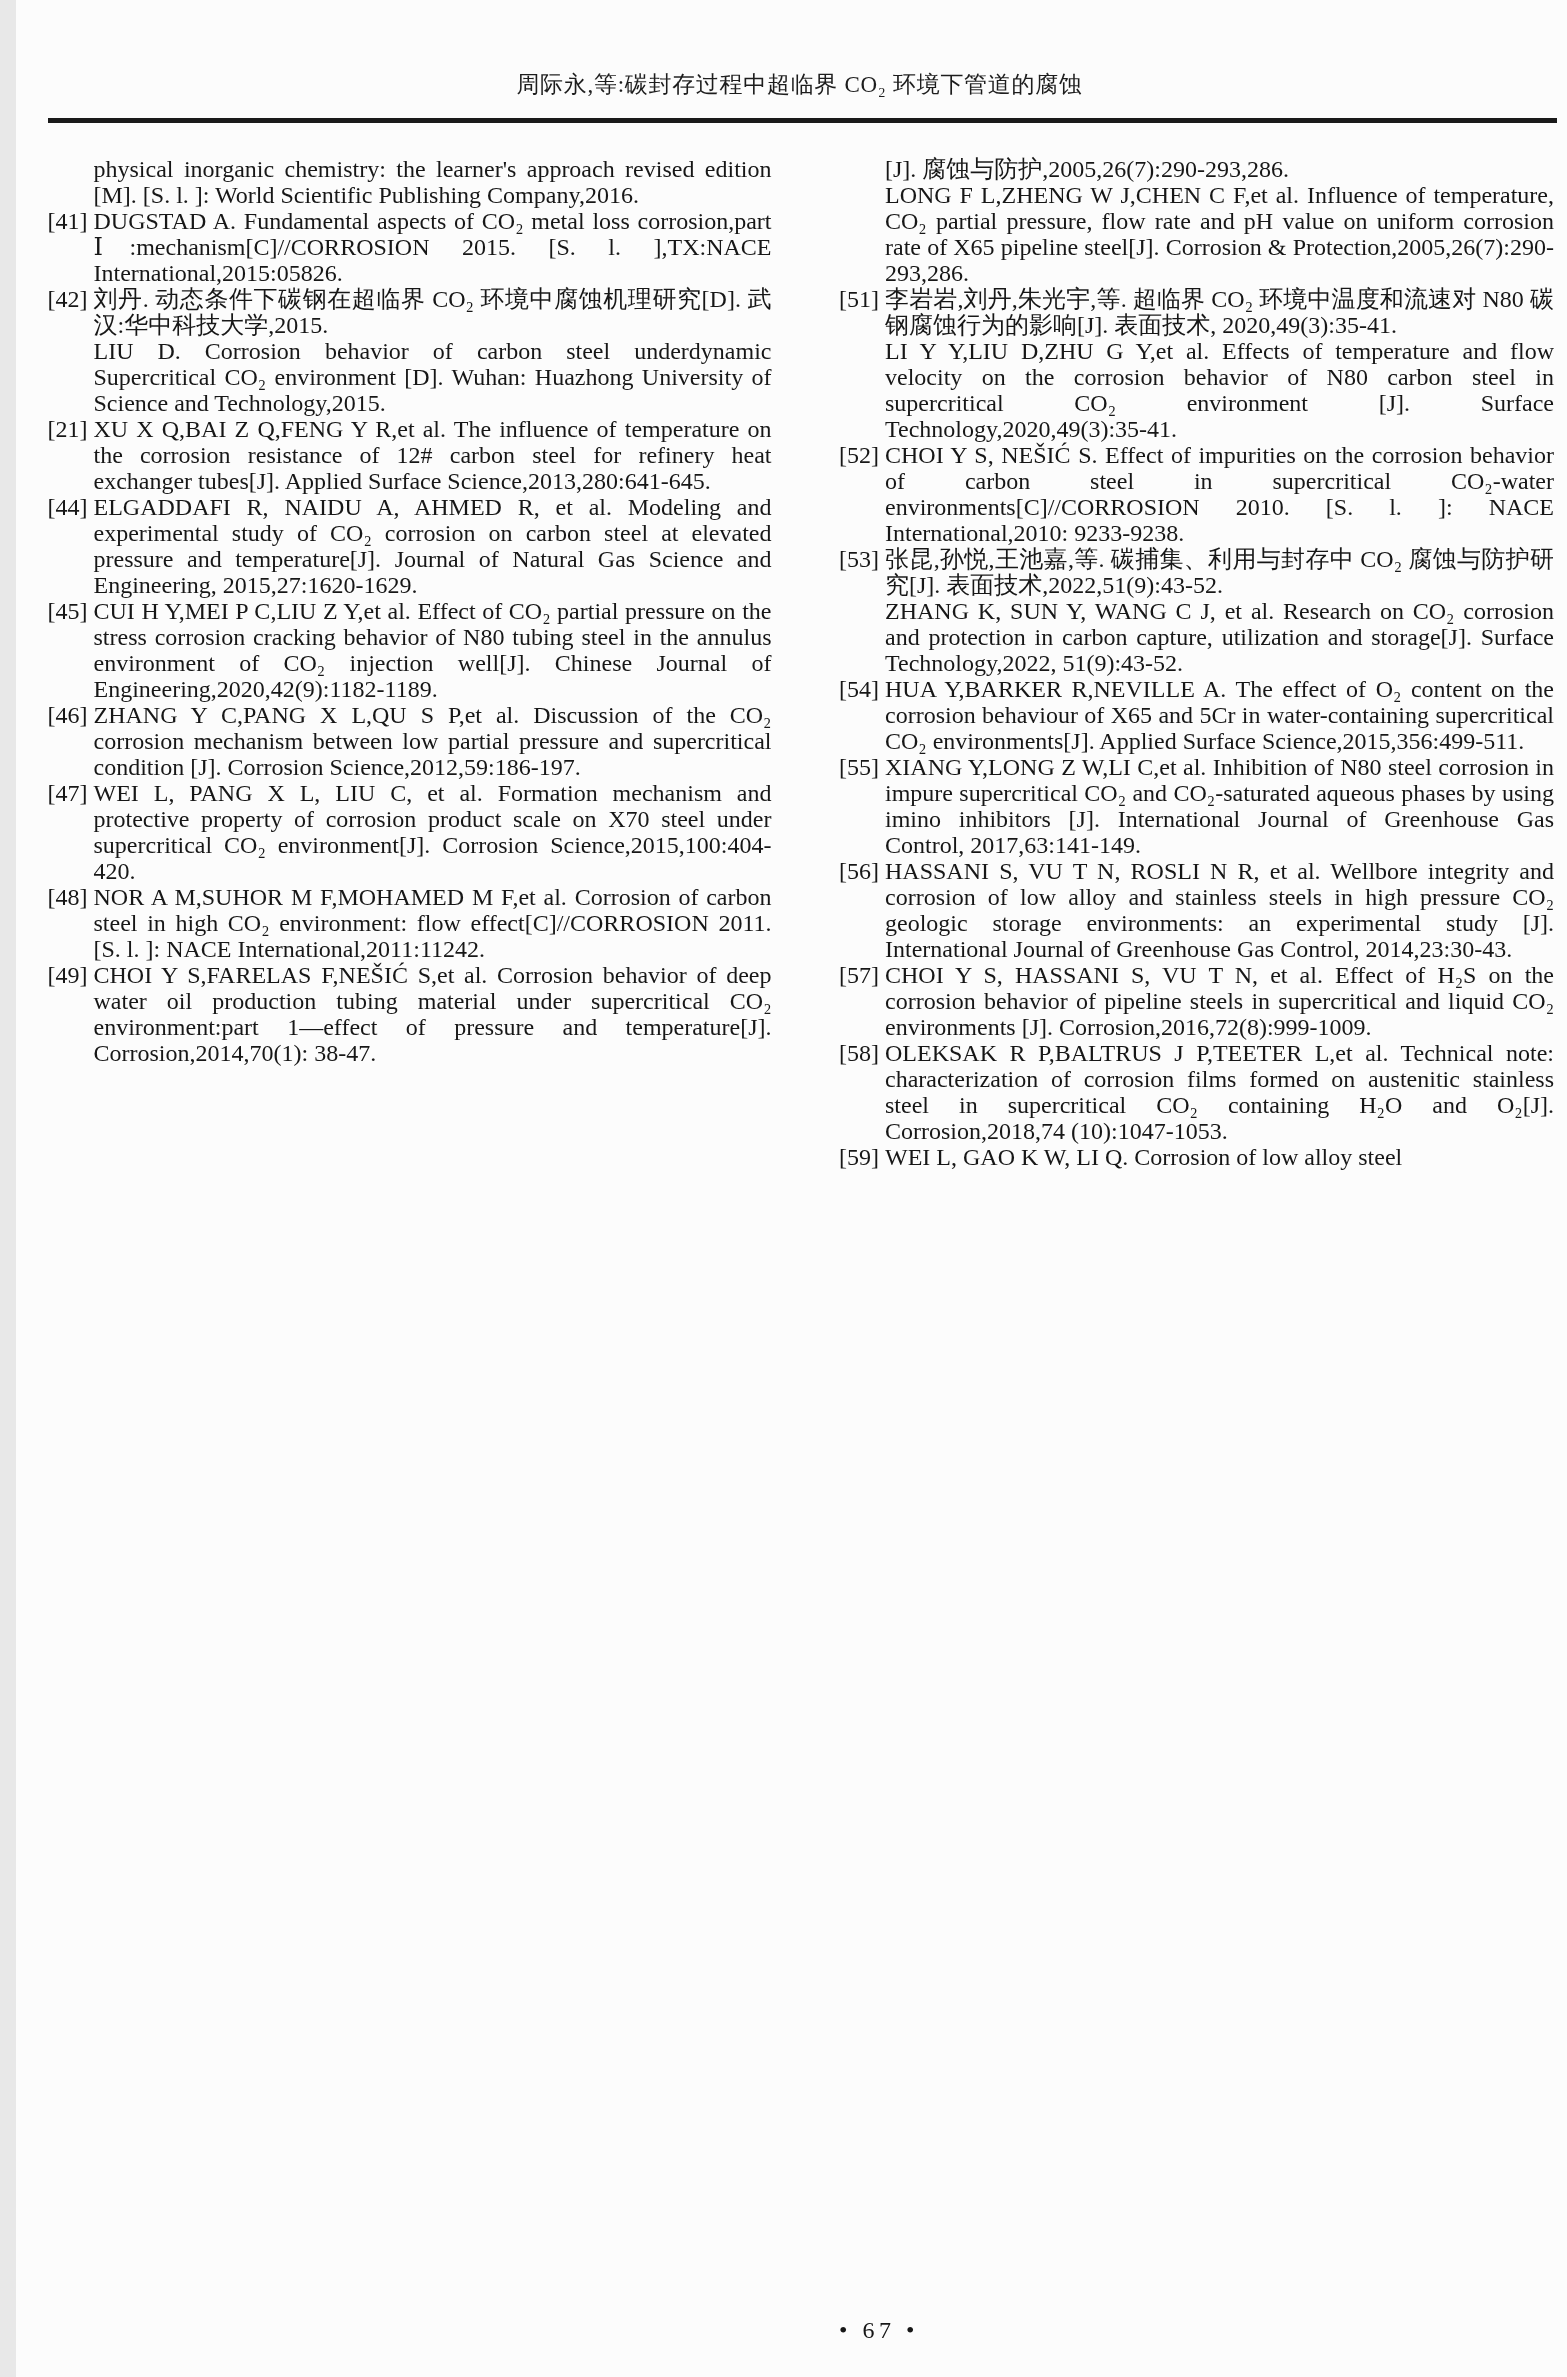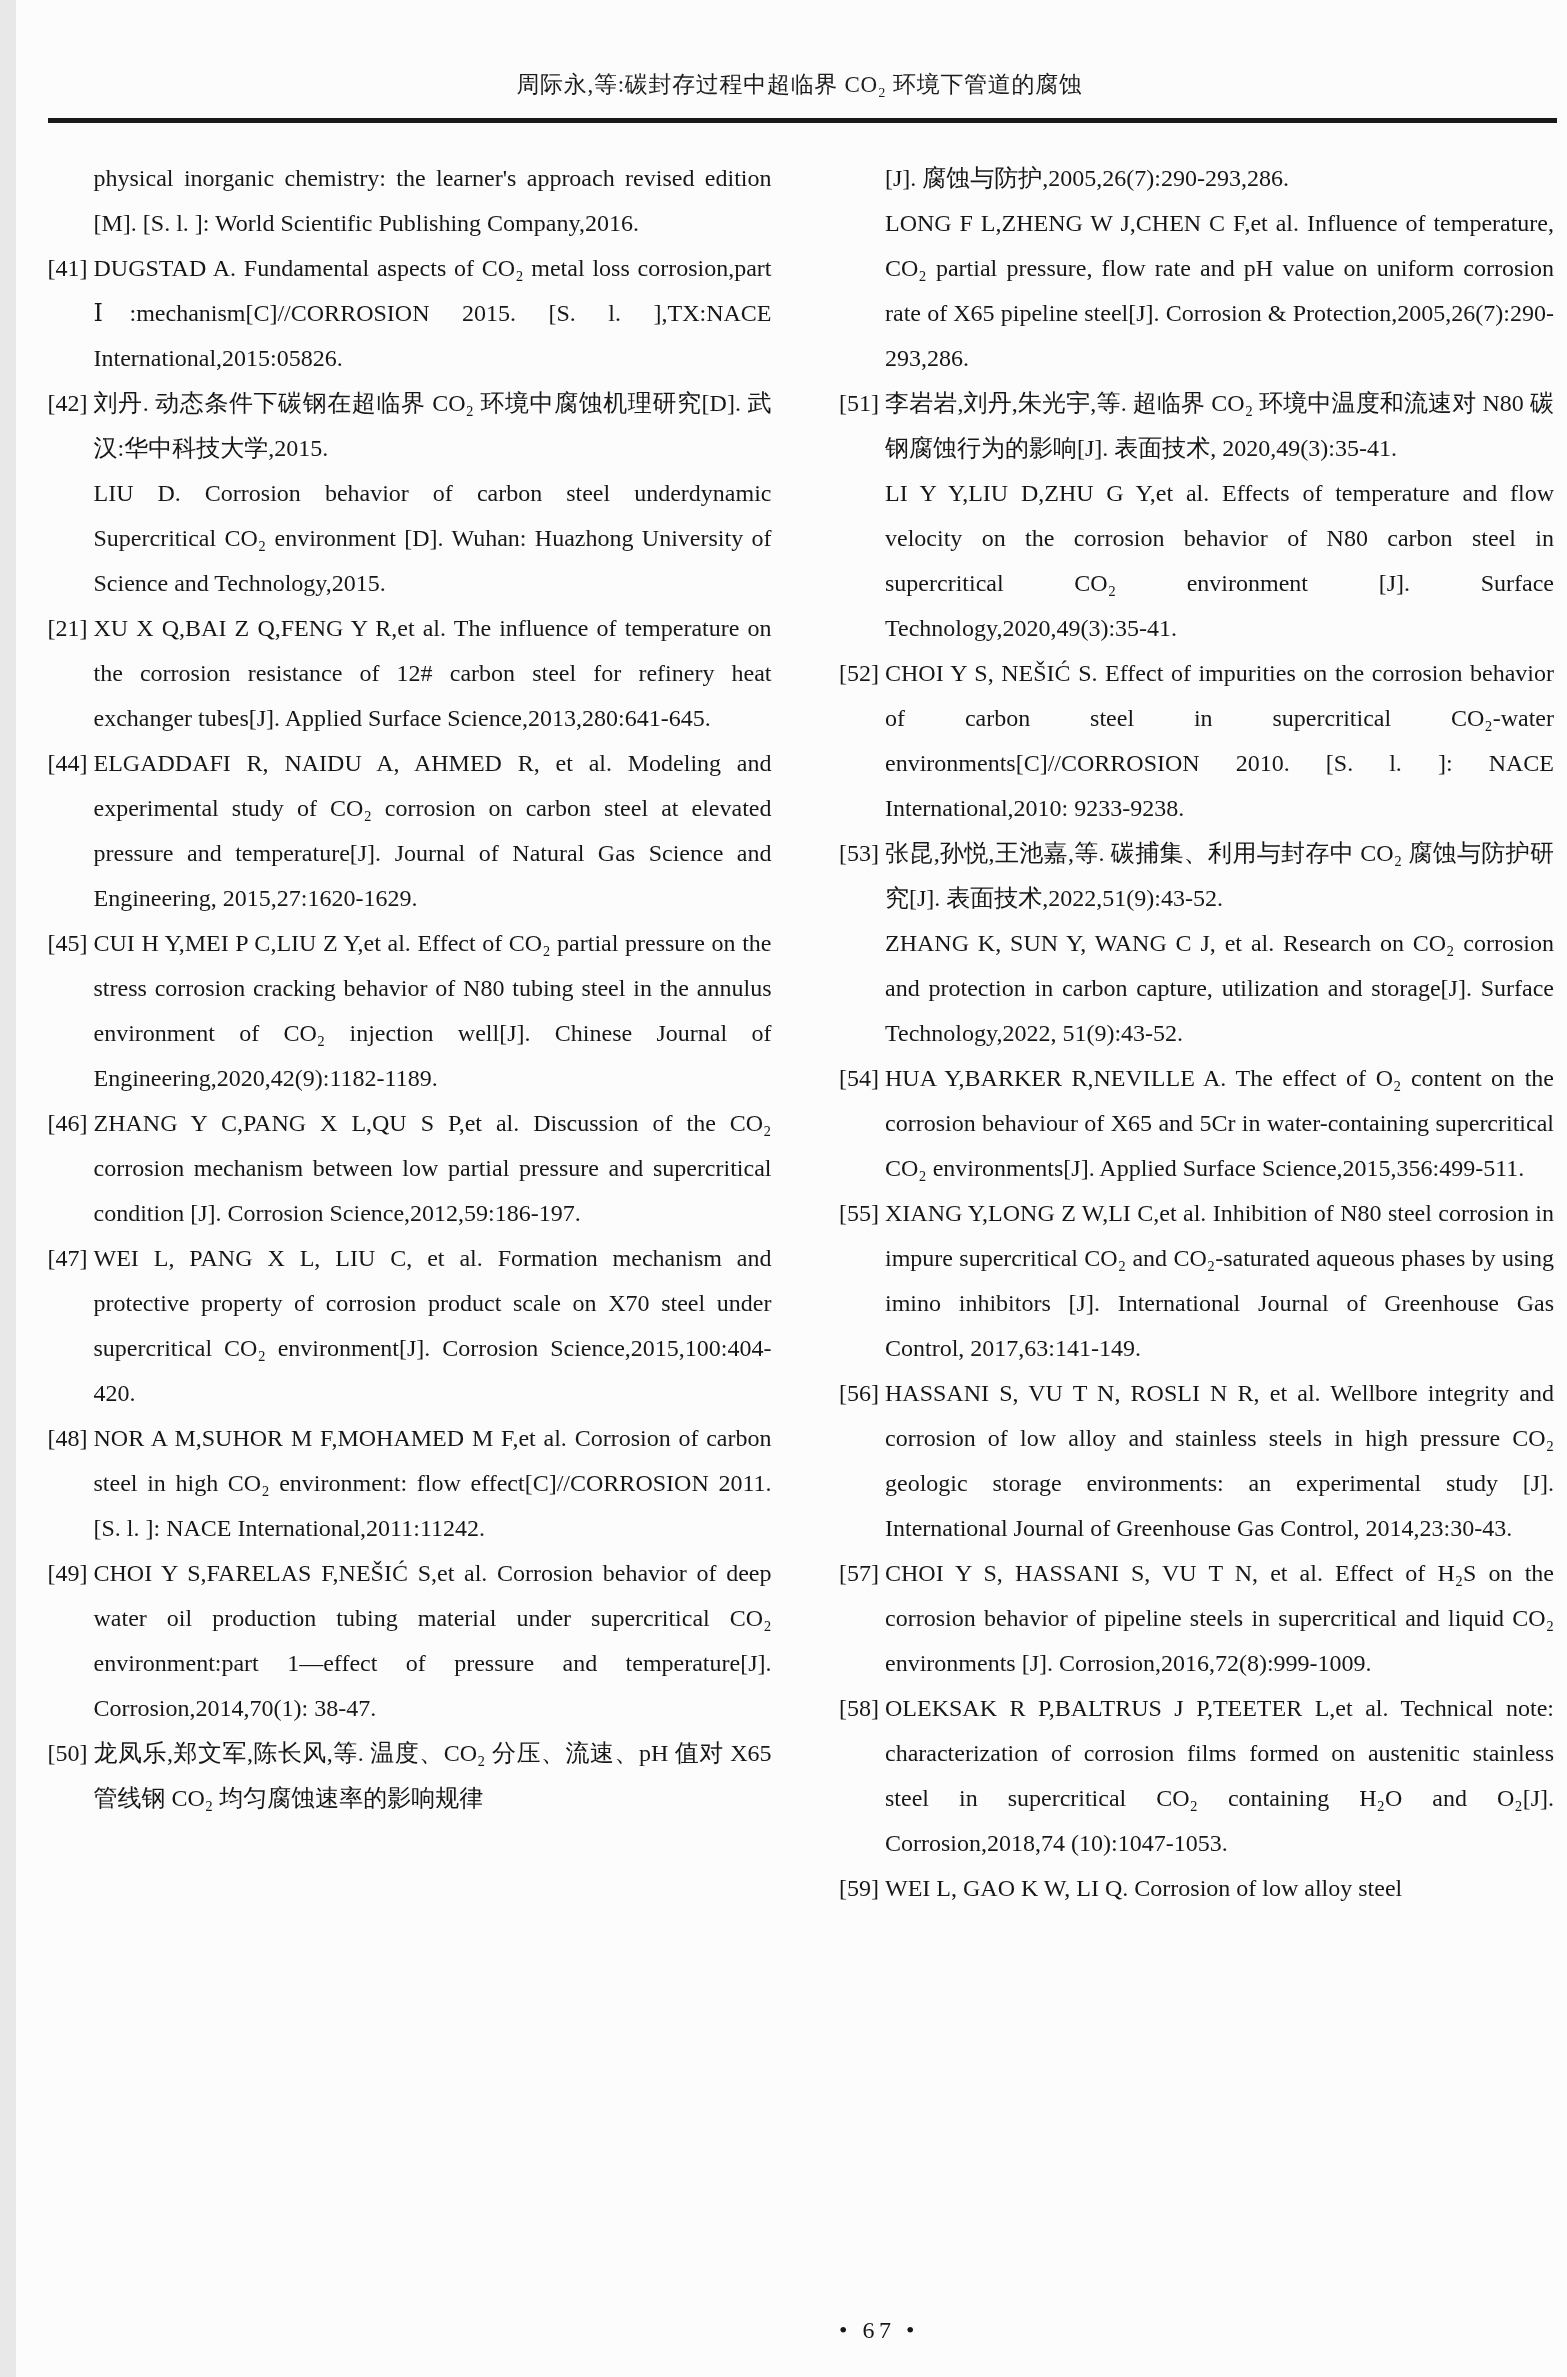--- a/index.html
+++ b/index.html
@@ -32,21 +32,21 @@
     top: 118px;
     left: 31.5px;
     width: 1509px;
     height: 4.5px;
     background: #1a1a1a;
   }
   .col {
     position: absolute;
     top: 156px;
     font-size: 24px;
-    line-height: 45px;
+    line-height: 26px;
     text-align: justify;
     color: #171717;
   }
   .col-left  { left: 31.5px;  width: 724px; }
   .col-right { left: 823px; width: 715px; }
   .ref { display: flex; align-items: flex-start; margin: 0; }
   .ref-num { flex: 0 0 46px; white-space: nowrap; }
   .ref-body { flex: 1 1 auto; min-width: 0; }
   .ref-body p { margin: 0; text-align: justify; }
   .page-number {
@@ -135,26 +135,20 @@
       </div>
     </div>
 
     <div class="ref">
       <div class="ref-num">[49]</div>
       <div class="ref-body">
         <p>CHOI Y S,FARELAS F,NEŠIĆ S,et al. Corrosion behavior of deep water oil production tubing material under supercritical CO₂ environment:part 1—effect of pressure and temperature[J]. Corrosion,2014,70(1): 38-47.</p>
       </div>
     </div>
 
-    <div class="ref">
-      <div class="ref-num">[50]</div>
-      <div class="ref-body">
-        <p>龙凤乐,郑文军,陈长风,等. 温度、CO₂ 分压、流速、pH 值对 X65 管线钢 CO₂ 均匀腐蚀速率的影响规律</p>
-      </div>
-    </div>
 
   </div>
 
   <div class="col col-right">
 
     <div class="ref">
       <div class="ref-num"></div>
       <div class="ref-body">
         <p>[J]. 腐蚀与防护,2005,26(7):290-293,286.</p>
         <p>LONG F L,ZHENG W J,CHEN C F,et al. Influence of temperature, CO₂ partial pressure, flow rate and pH value on uniform corrosion rate of X65 pipeline steel[J]. Corrosion &amp; Protection,2005,26(7):290-293,286.</p>

